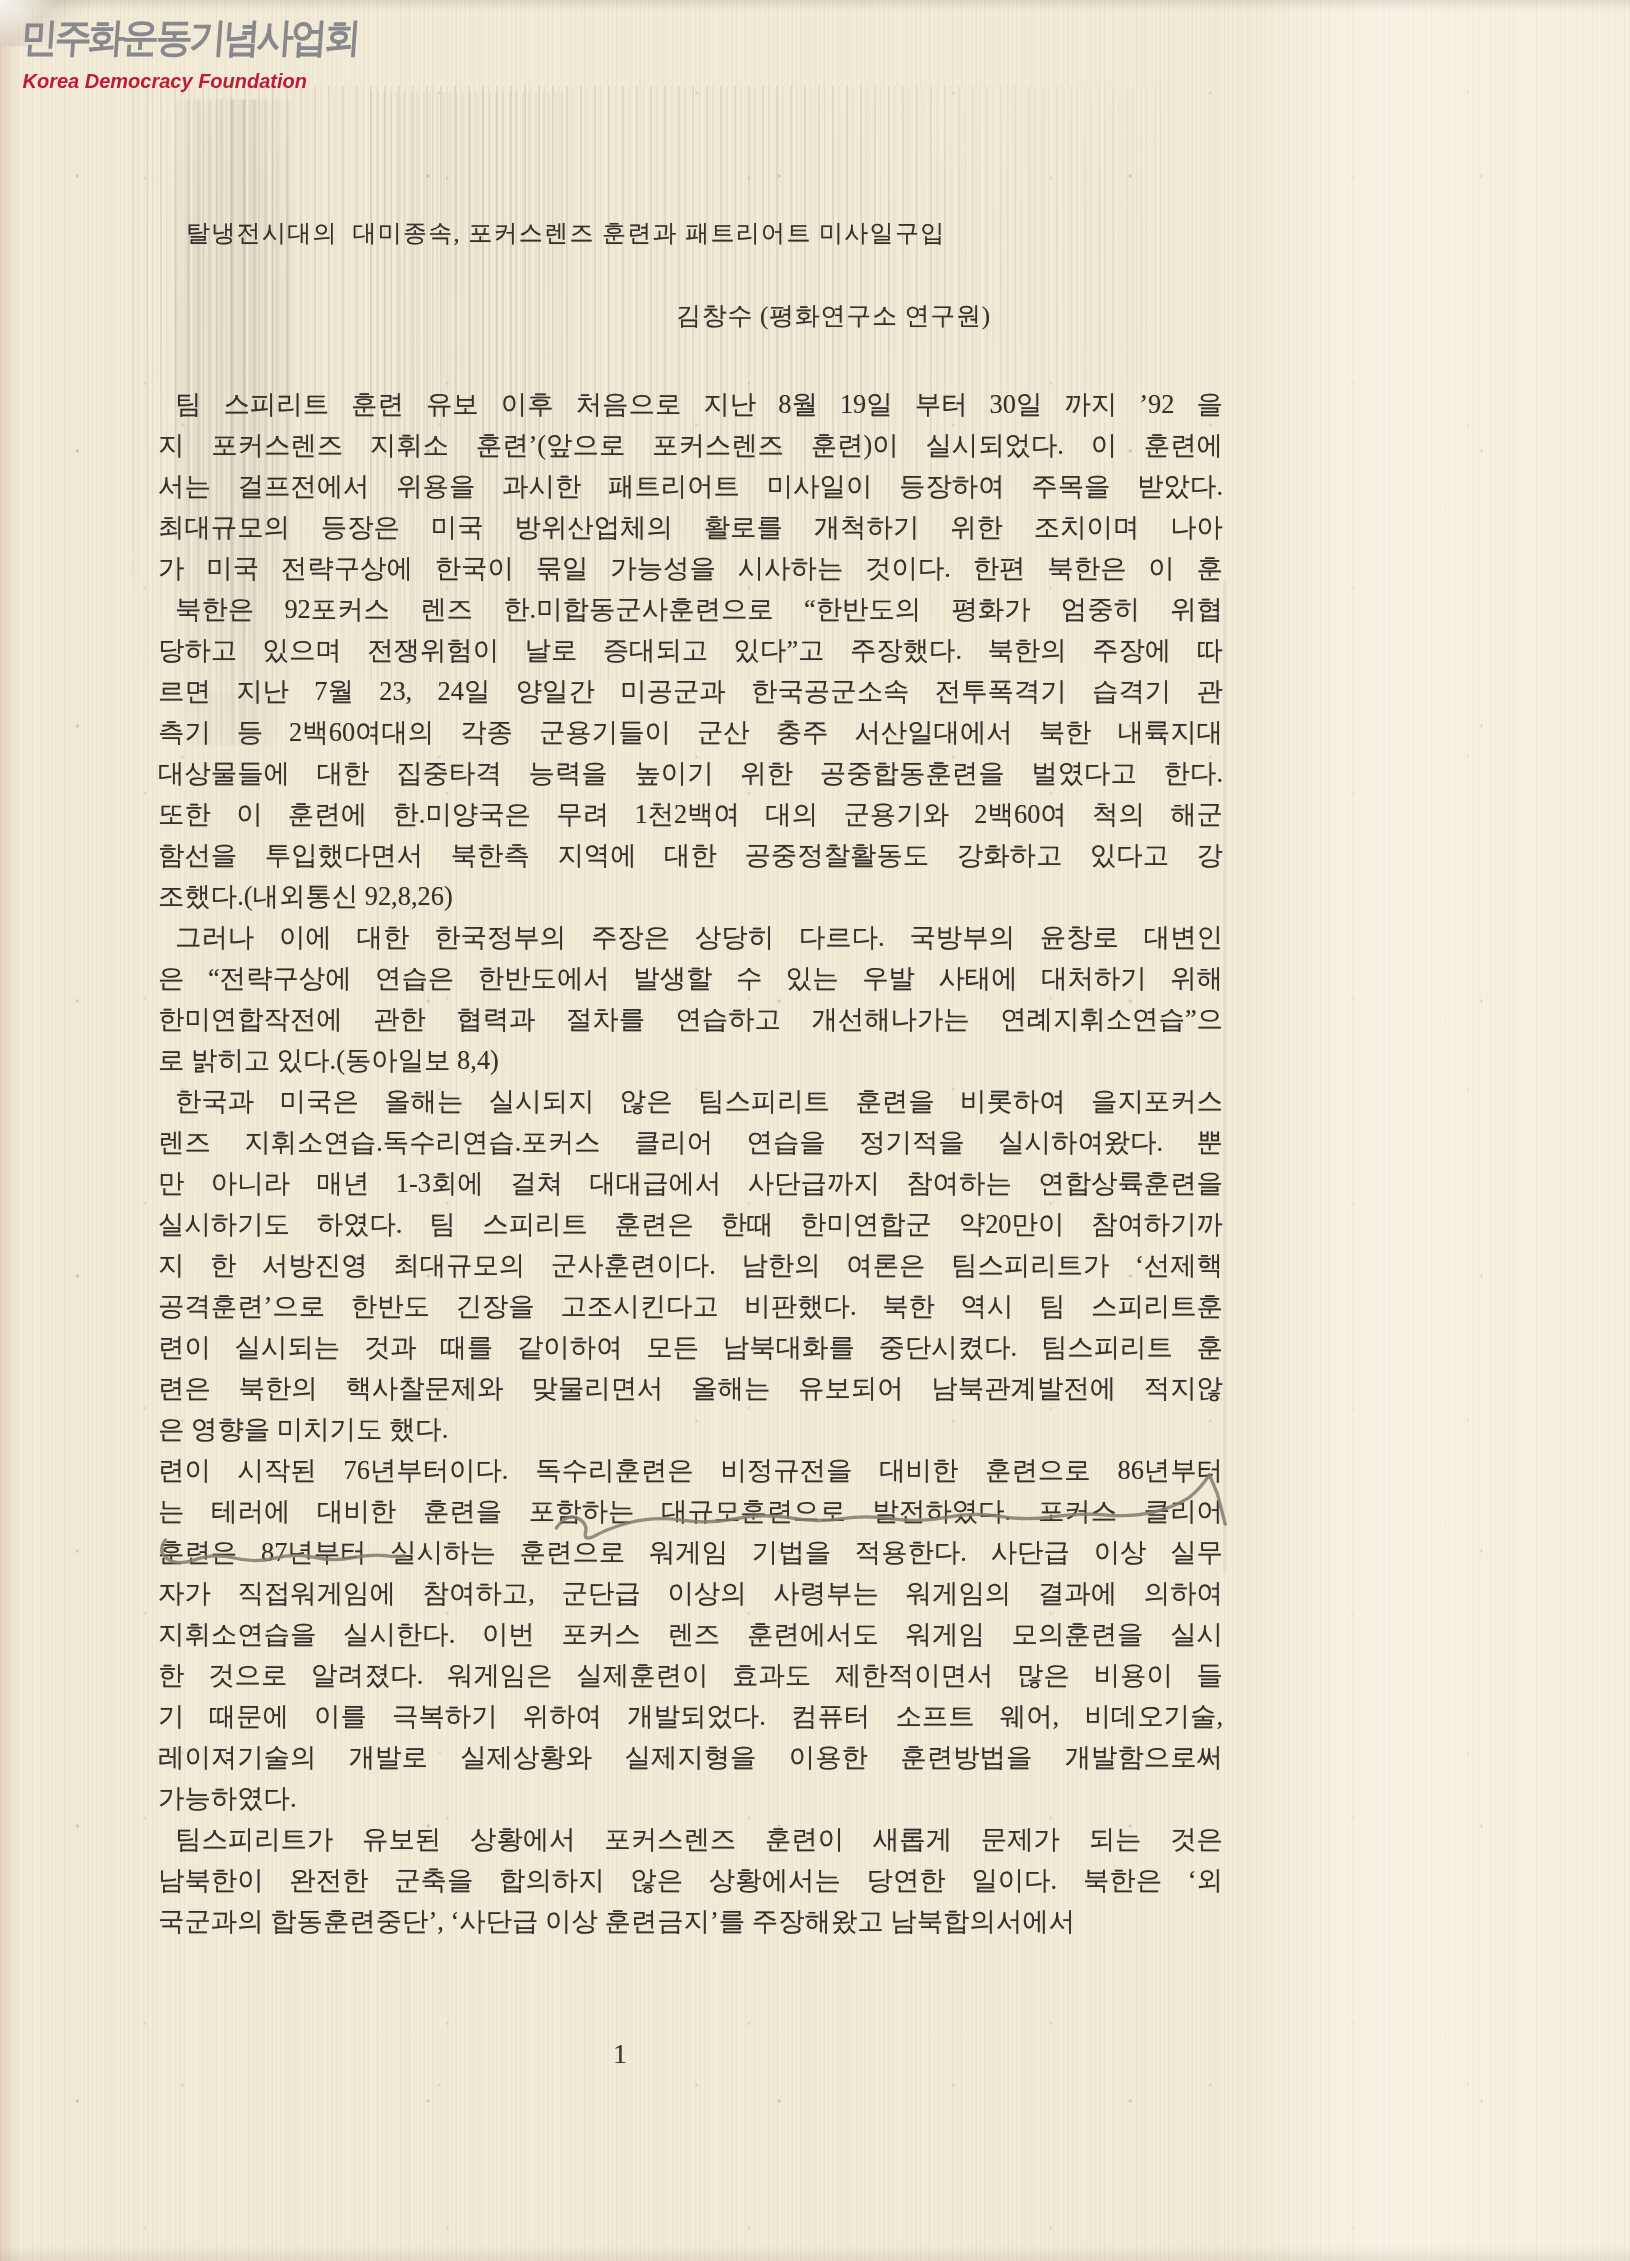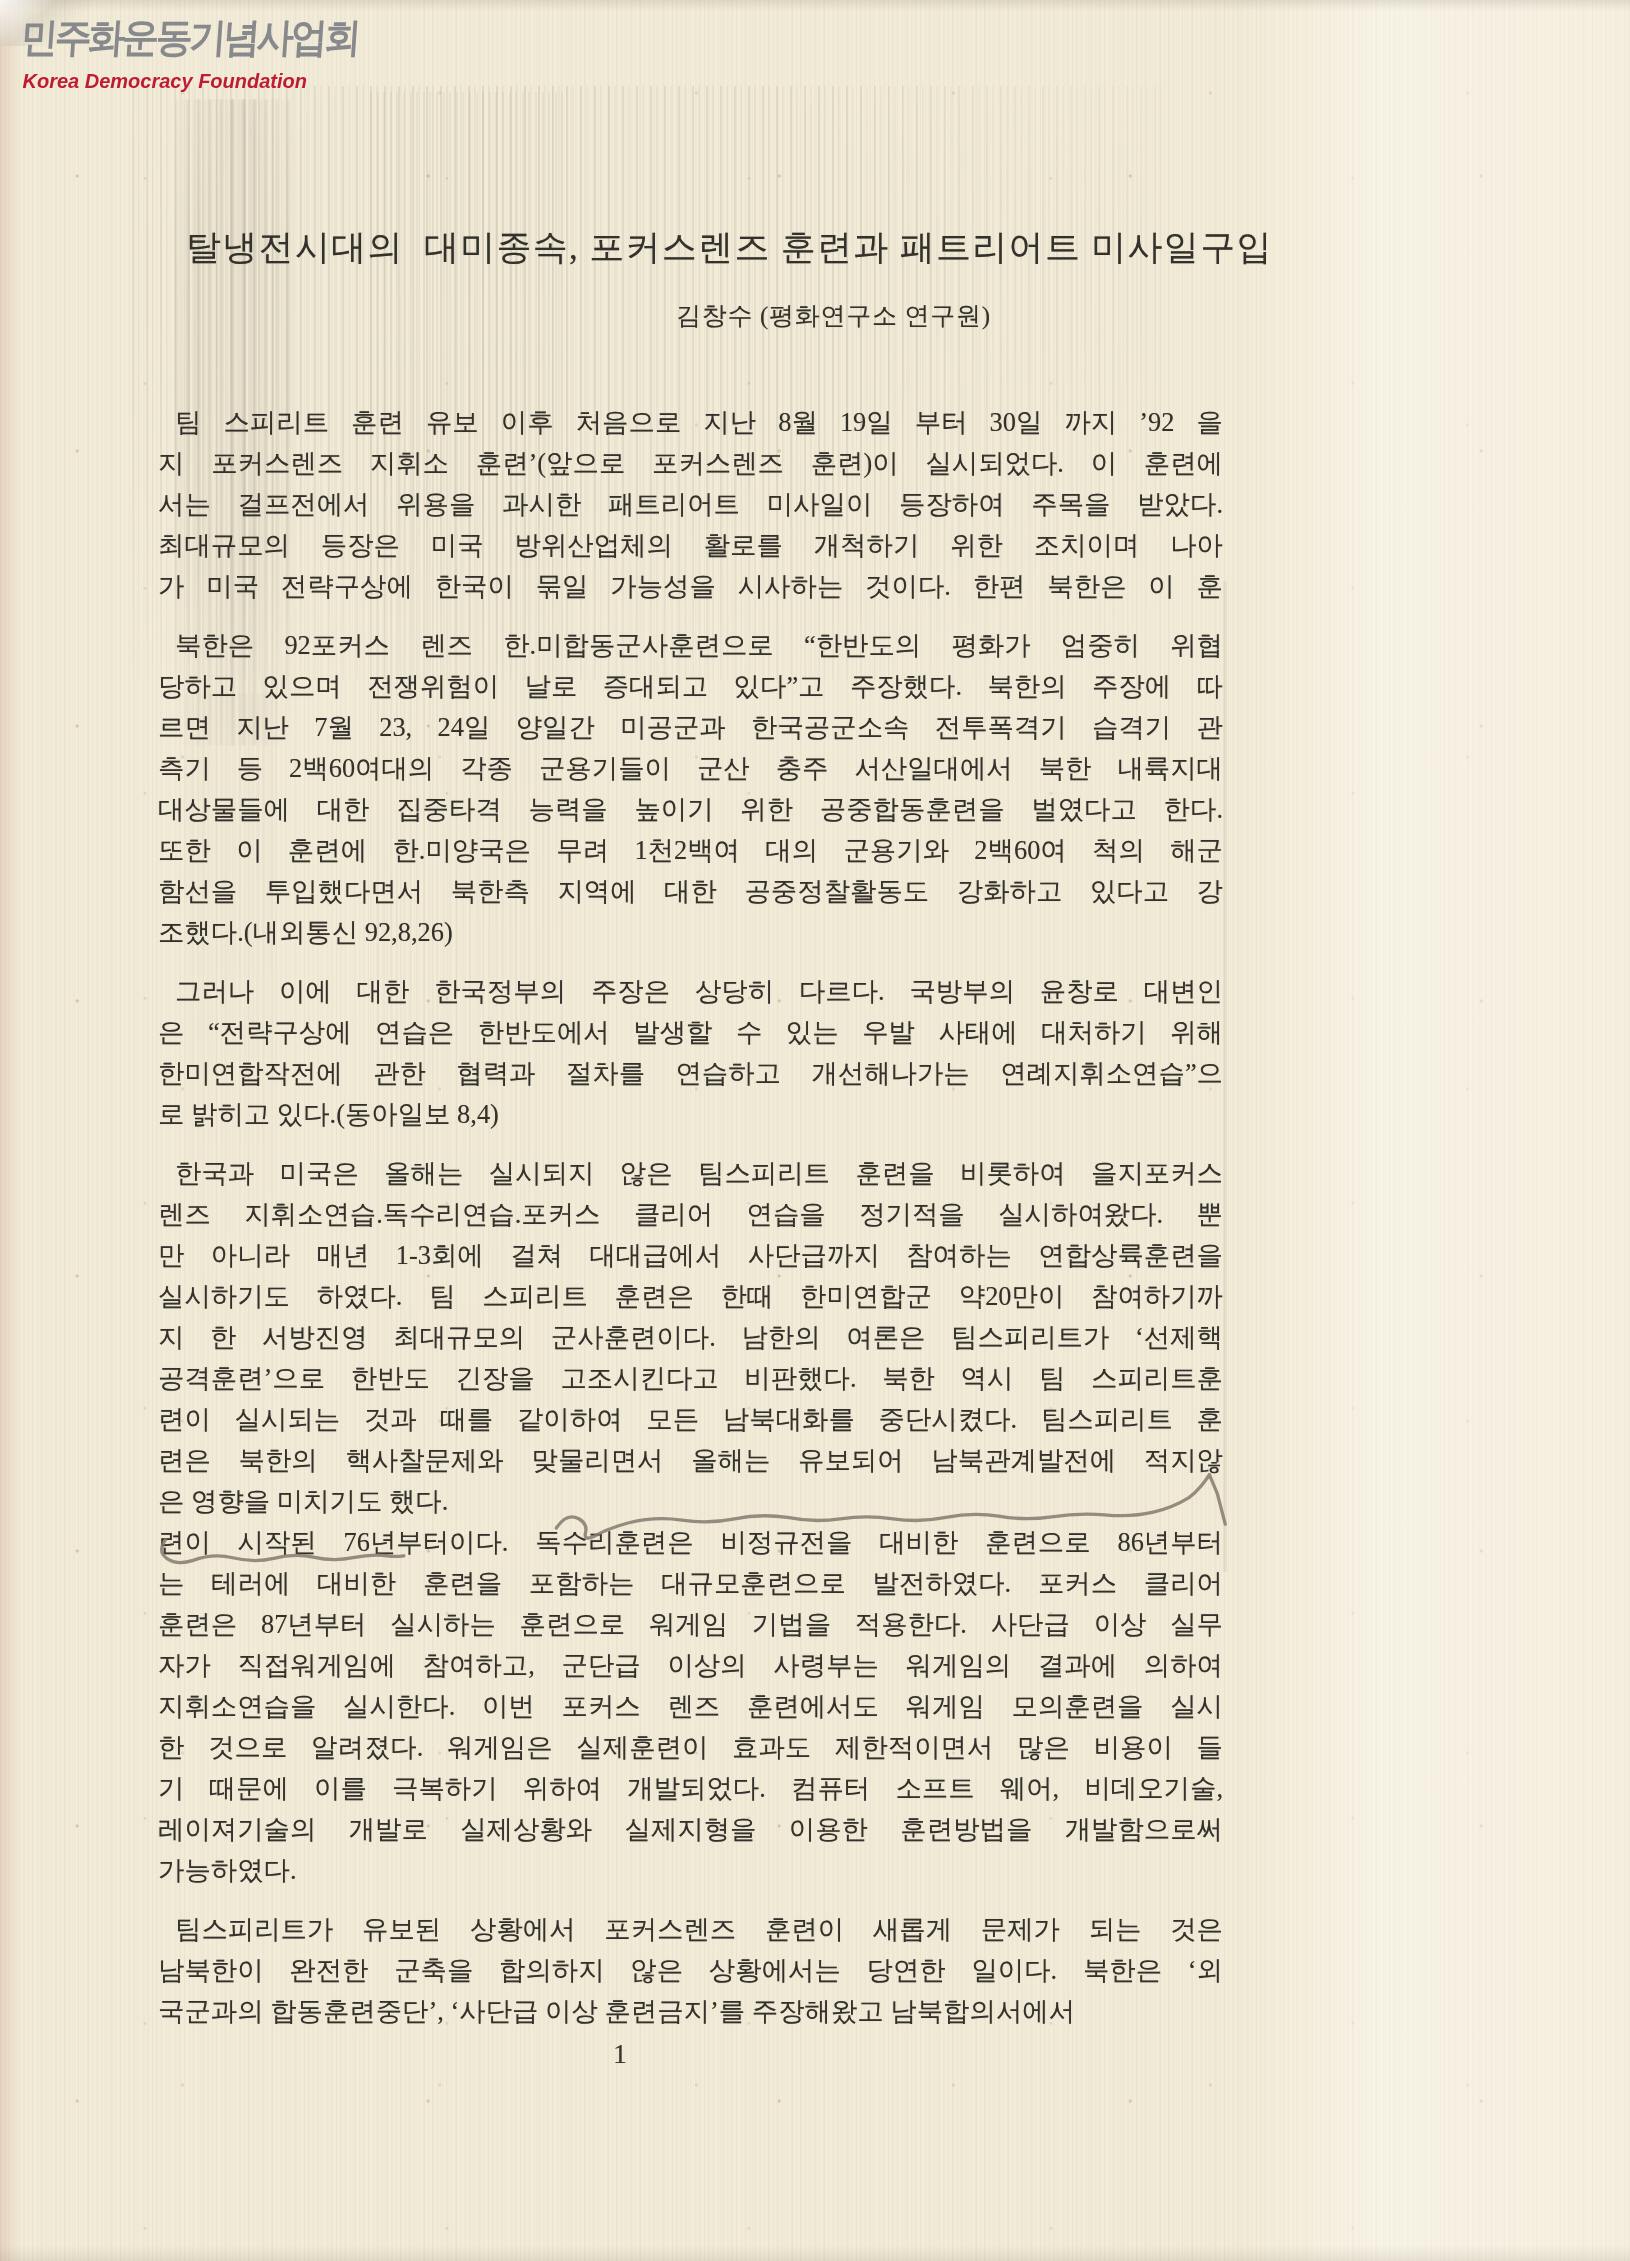--- a/index.html
+++ b/index.html
@@ -101,23 +101,23 @@
   }
   .logo-en {
     position: absolute; left: 22.5px; top: 70px;
     font-family: "Liberation Sans", "DejaVu Sans", sans-serif;
     font-weight: 700; font-style: italic; font-size: 20px;
     color: #bf1b33; letter-spacing: 0px; white-space: pre;
   }
 
   
   .doc-title {
-    position: absolute; left: 158px; top: 224px; width: 1070px;
+    position: absolute; left: 158px; top: 217px; width: 1070px;
     padding-left: 28px; box-sizing: border-box;
-    font-size: 35px; letter-spacing: 1.3px; white-space: pre;
+    font-size: 24px; letter-spacing: 1.3px; white-space: pre;
     color: #33312b;
     text-shadow: 0 0 0.7px rgba(62,56,48,0.45);
   }
   .doc-author {
     position: absolute; left: 660px; top: 299px;
     font-size: 25px; letter-spacing: 0.7px; white-space: pre;
     color: #33312b;
     text-shadow: 0 0 0.7px rgba(62,56,48,0.45);
     margin-left: 16px;
   }
@@ -126,21 +126,21 @@
     font-size: 26.4px; line-height: 41px;
     color: #33312b;
     text-shadow: 0 0 0.7px rgba(62,56,48,0.40);
   }
   .para { margin: 0; }
   .line {
     text-align: justify;
     text-align-last: justify;
     height: 41px; overflow: visible;
   }
-  .line.first { padding-left: 17px; margin-top: 18px; }
+  .line.first { padding-left: 17px; }
   .line.last { text-align-last: left; }
 
   .page-number {
     position: absolute; left: 613px; top: 2038px;
     font-size: 28px; color: #3a382f;
     text-shadow: 0 0 0.7px rgba(62,56,48,0.4);
   }
 
   .marks-svg { position: absolute; left: 0; top: 0; pointer-events: none; }
 </style>

